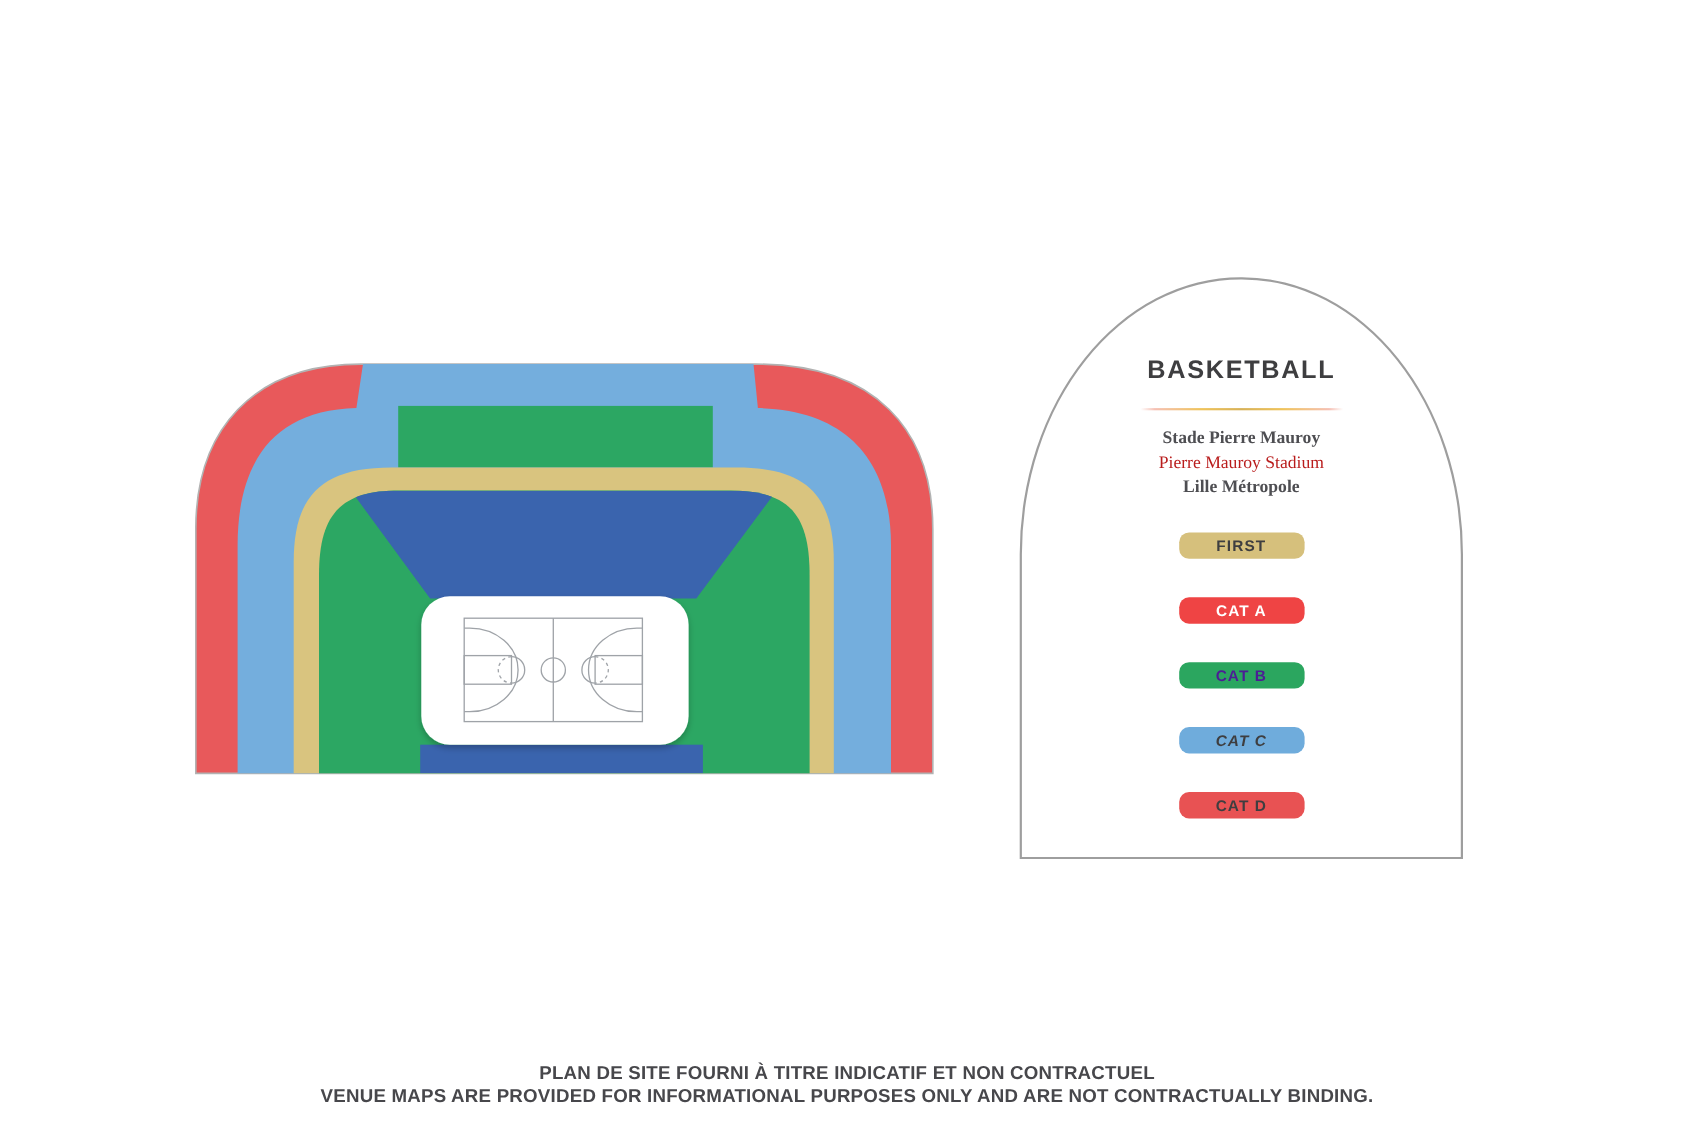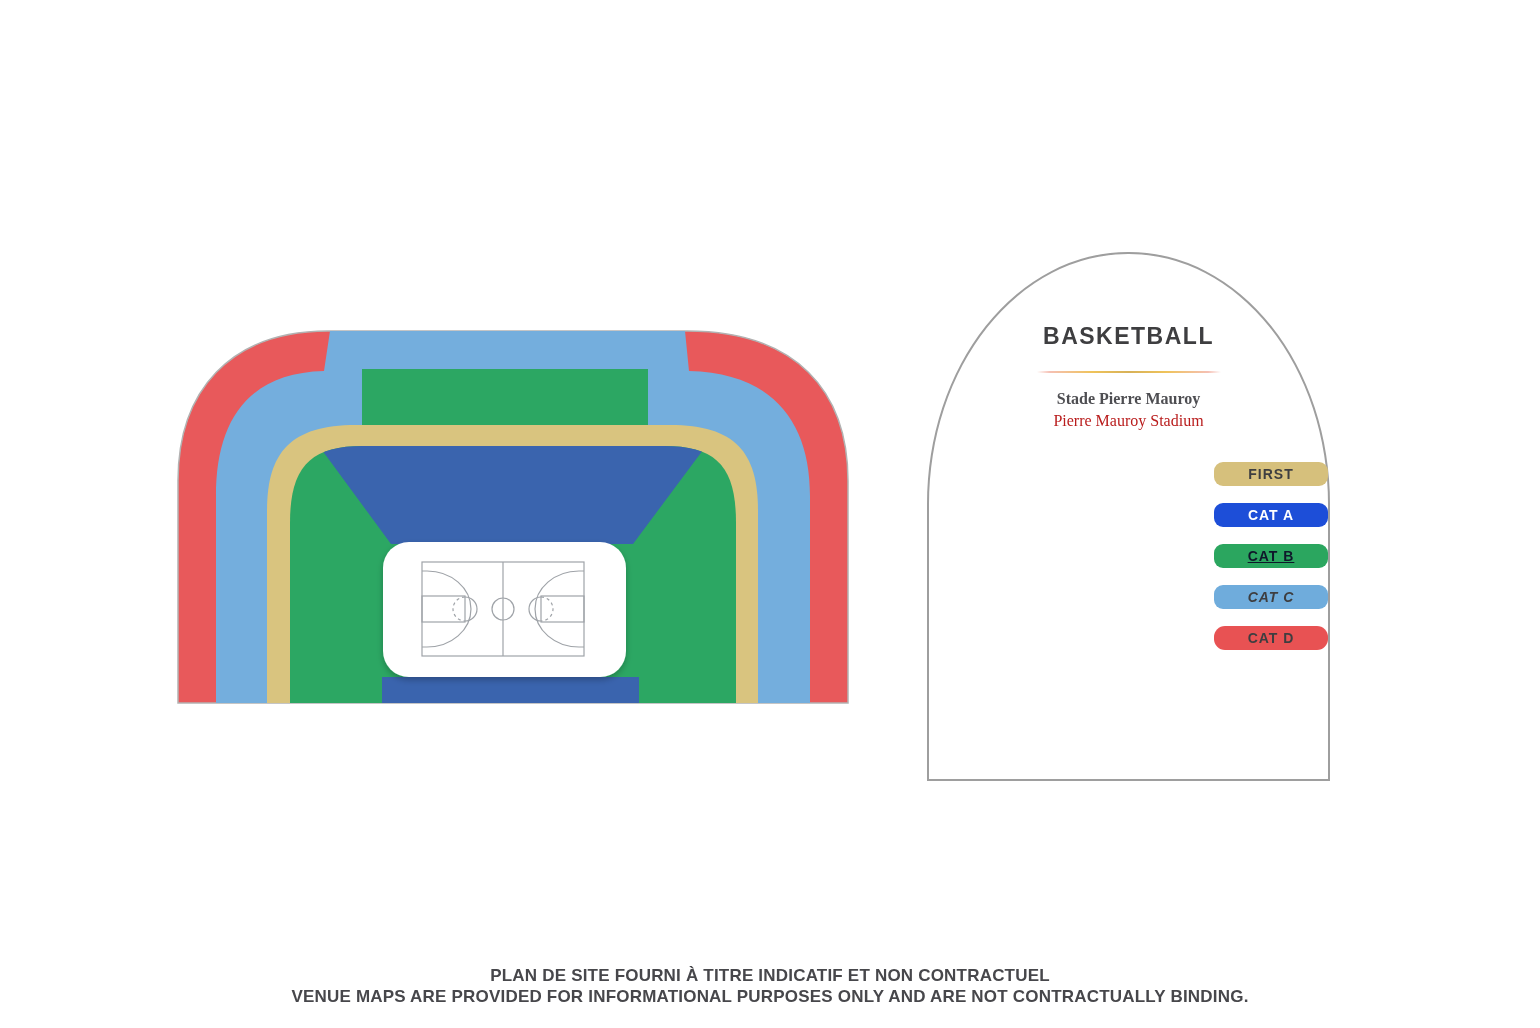--- a/index.html
+++ b/index.html
@@ -21,21 +21,21 @@
   }
   .card-divider{
     width:184px;height:2px;margin:21px auto 0 auto;border:none;
     background:linear-gradient(to right,
       rgba(246,196,188,0) 0%, #f5c0b4 7%, #efc35a 30%, #d7b158 50%,
       #efc35a 70%, #f5c0b4 93%, rgba(246,196,188,0) 100%);
   }
   .venue-block{margin-top:15px;font-size:16px;line-height:22px;font-family:Liberation Serif, serif;}
   .venue-line-strong{font-weight:bold;color:#4e4e52;}
   .venue-line-mid{font-weight:normal;color:#b91c1c;}
-  .badge-stack{margin-top:30px;display:flex;flex-direction:column;align-items:flex-end;gap:17px;}
+  .badge-stack{margin-top:30px;display:flex;flex-direction:column;align-items:center;gap:35px;}
   .badge{
     width:114px;height:24px;border-radius:9px;
     font-size:14px;font-weight:bold;letter-spacing:1px;line-height:24px;
   }
   .disclaimer{
     position:absolute;top:941px;left:0;width:100%;text-align:center;
     font-size:17px;font-weight:bold;color:#47474b;line-height:21px;letter-spacing:0.2px;
   }
 </style>
 </head>
@@ -85,27 +85,28 @@
       </g>
     </g>
   </svg>
 
   <div class="legend-card">
     <div class="card-title">BASKETBALL</div>
     <div class="card-divider"></div>
     <div class="venue-block">
       <div class="venue-line-strong">Stade Pierre Mauroy</div>
       <div class="venue-line-mid">Pierre Mauroy Stadium</div>
+      <div class="venue-line-strong">Lille Métropole</div>
     </div>
     <div class="badge-stack">
       <div class="badge" style="background-color: rgb(214, 192, 124); color: rgb(62, 62, 64);">FIRST</div>
-      <div class="badge" style="background-color: #1d4ed8; color: rgb(255, 255, 255);">CAT A</div>
-      <div class="badge" style="background-color: rgb(43, 166, 95); color: #0f172a; text-decoration: underline;">CAT B</div>
+      <div class="badge" style="background-color: #ef4444; color: rgb(255, 255, 255);">CAT A</div>
+      <div class="badge" style="background-color: rgb(43, 166, 95); color: #4c1d95;">CAT B</div>
       <div class="badge" style="background-color: rgb(111, 172, 220); color: rgb(62, 62, 64); font-style: italic;">CAT C</div>
-      <div class="badge" style="background-color: rgb(232, 82, 83); color: rgb(62, 62, 64); border-radius: 11px;">CAT D</div>
+      <div class="badge" style="background-color: rgb(232, 82, 83); color: rgb(62, 62, 64);">CAT D</div>
     </div>
   </div>
 
   <div class="disclaimer">
     <div>PLAN DE SITE FOURNI À TITRE INDICATIF ET NON CONTRACTUEL</div>
     <div>VENUE MAPS ARE PROVIDED FOR INFORMATIONAL PURPOSES ONLY AND ARE NOT CONTRACTUALLY BINDING.</div>
   </div>
 
 </div>
 

